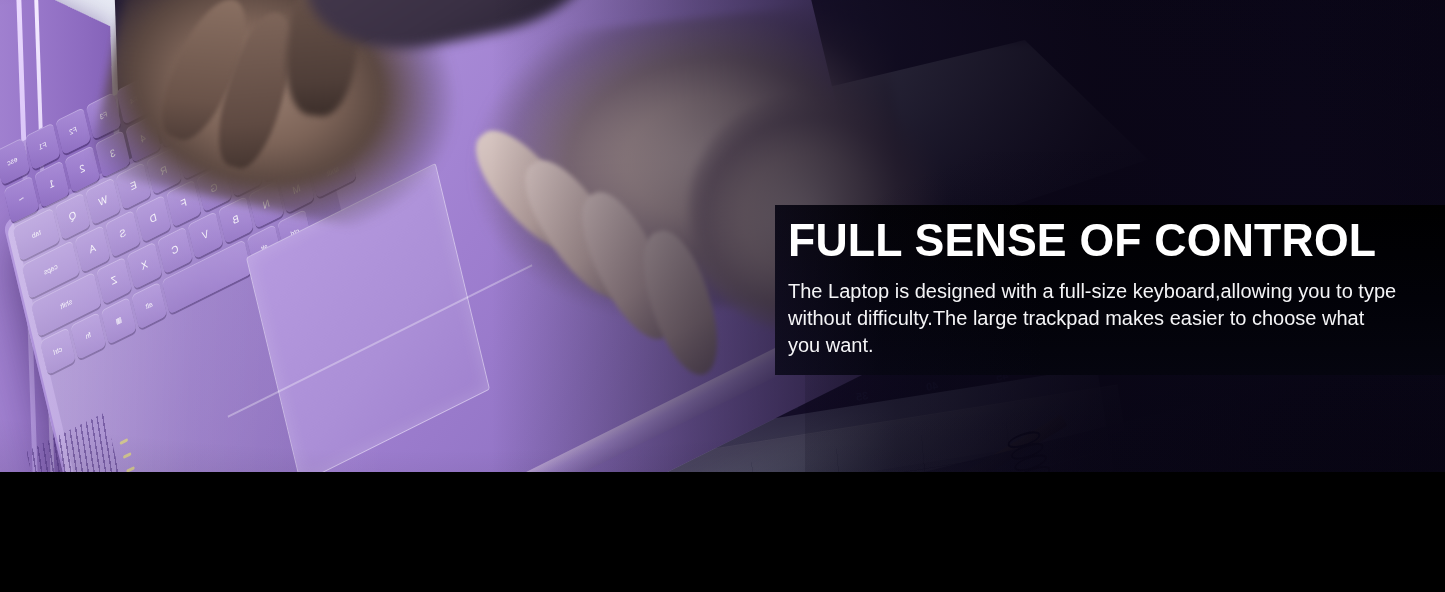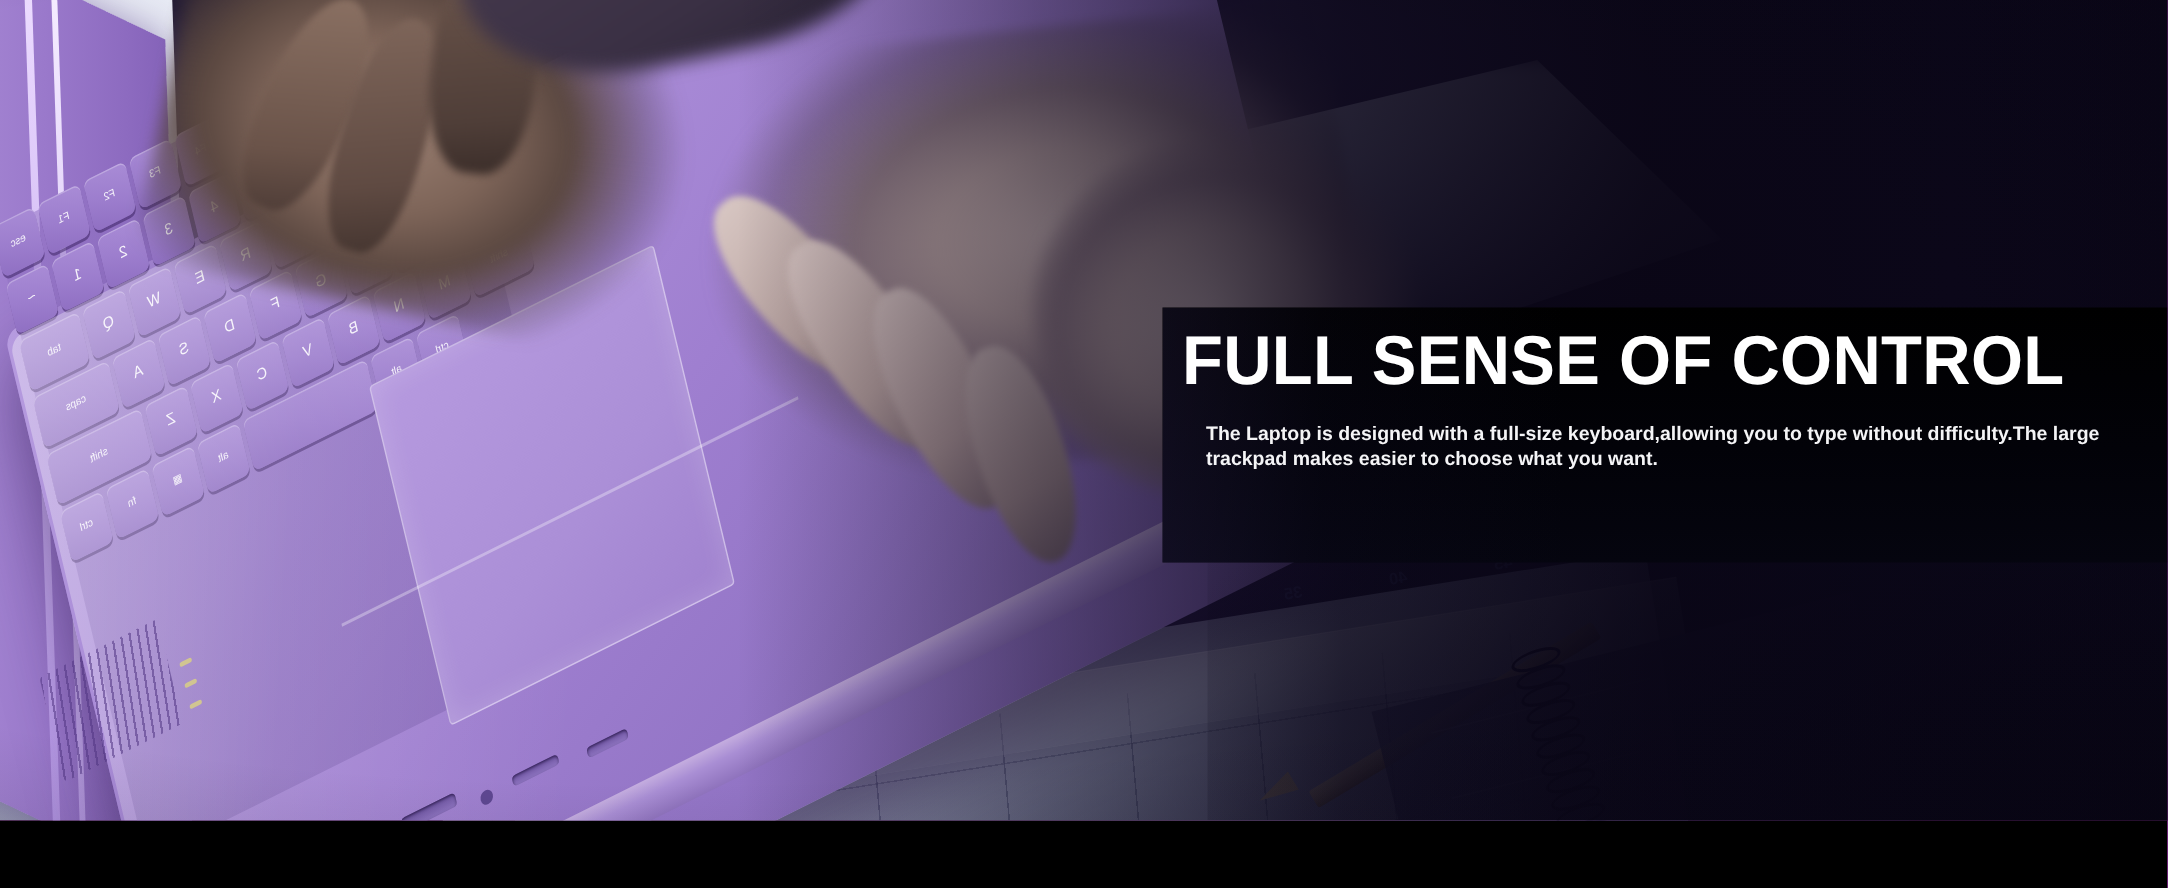--- a/index.html
+++ b/index.html
@@ -1,20 +1,20 @@
 <!DOCTYPE html>
 <html><head>
 <meta charset="utf-8">
 <style>
   html,body{margin:0;padding:0;background:#000;}
   .stage{
     position:relative;
-    width:1445px;height:547px;
+    width:1445px;height:472px;
     overflow:hidden;
-    background:#d946ef;
+    background:#eab308;
     font-family:"Liberation Sans","DejaVu Sans",sans-serif;
   }
 
   
   .layer{position:absolute;inset:0;}
 
   
   .bg-base{
     background:
       radial-gradient(125% 95% at 6% 92%, #dfe2ea 0%, #cfd3df 16%, #a9aec2 31%, #6e6a8c 50%, #3b3556 66%, #1b1733 80%, #0f0b22 100%),
@@ -283,24 +283,24 @@
     font-size:46px;
     line-height:1.02;
     letter-spacing:.2px;
     transform:scaleX(.97);
     transform-origin:left center;
     white-space:nowrap;
     margin:0 0 14px 0;
   }
   .cap-body{
     color:#f4f4f6;
-    font-size:13px;
+    font-size:20px;
     line-height:1.35;
-    font-weight:700;
-    margin:16px;
+    font-weight:400;
+    margin:0;
     max-width:612px;
   }
 </style>
 </head>
 <body>
 
 <div class="stage">
 
   <div class="layer bg-base"></div>
   <div class="layer bg-glow"></div>

